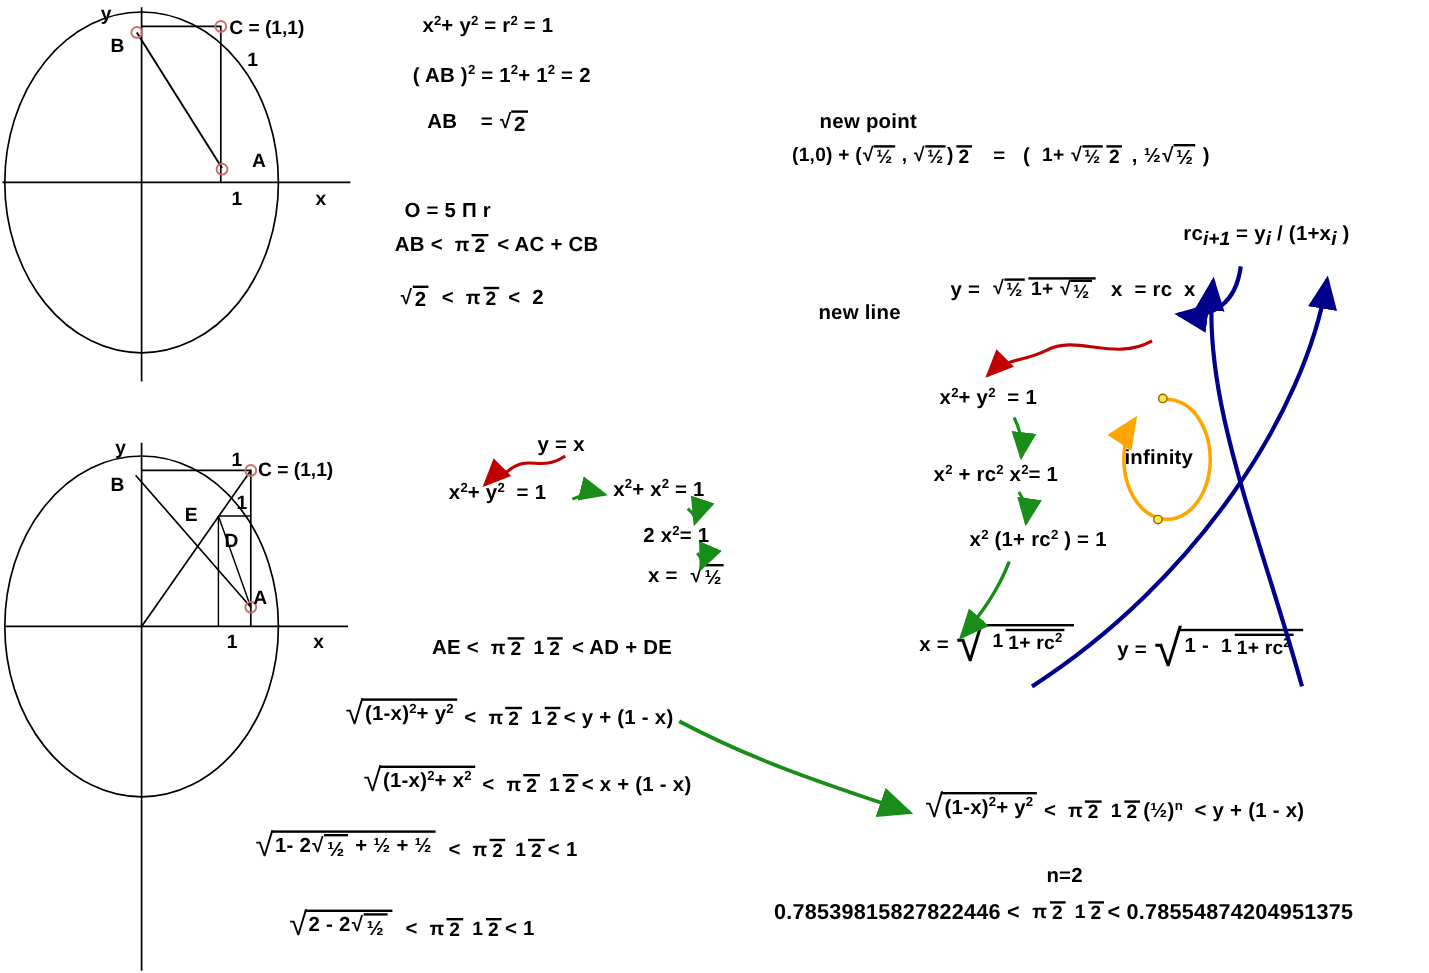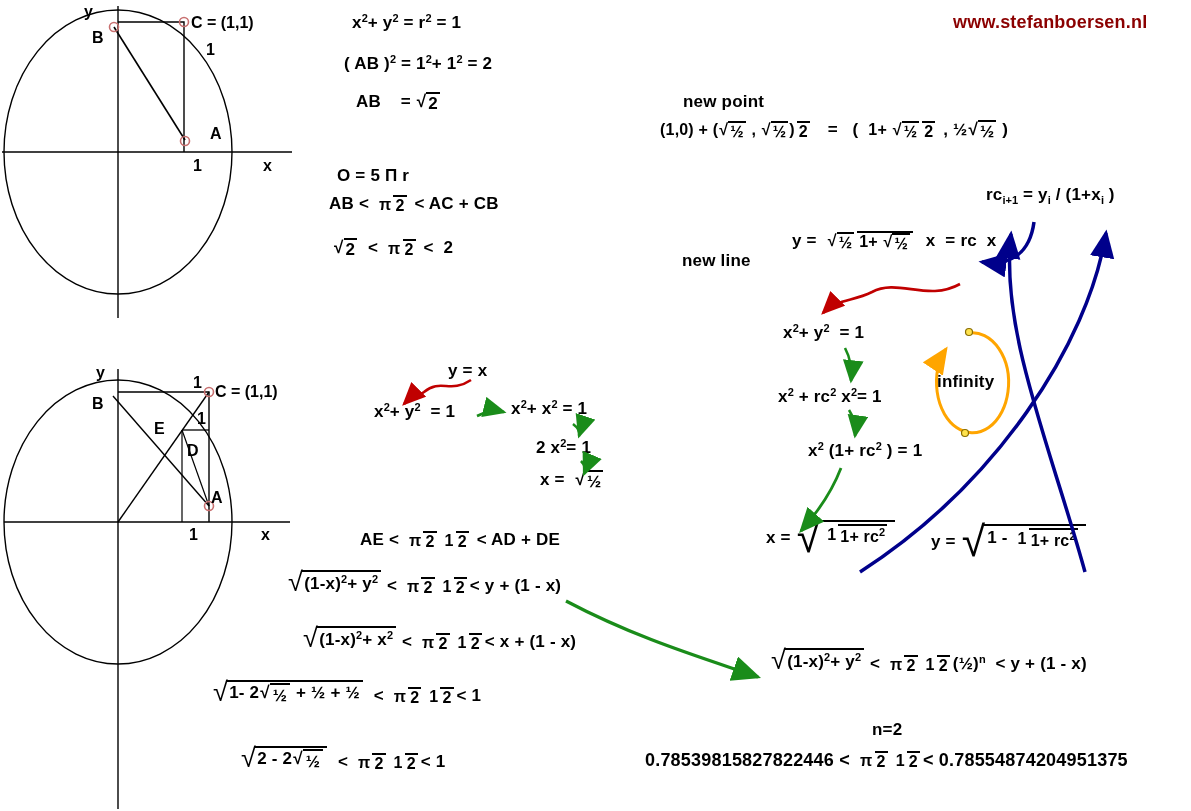--- a/index.html
+++ b/index.html
@@ -3,29 +3,29 @@
 <meta charset="utf-8">
 <style>
   *{box-sizing:border-box;}
   html,body{margin:0;padding:0;background:#fff;}
   #stage{position:relative;width:1191px;height:811px;background:#ffffff;overflow:hidden;
          font-family:"Liberation Sans",sans-serif;color:#000;}
   svg{position:absolute;overflow:visible;}
   svg text{font-family:"Liberation Sans",sans-serif;font-weight:bold;font-size:16px;fill:#000;}
   .f{position:absolute;font-weight:bold;font-size:17px;white-space:nowrap;letter-spacing:.2px;}
   .f sup{font-size:11px;vertical-align:6px;letter-spacing:0;}
-  .f sub{font-size:11px;vertical-align:-4px;letter-spacing:0;}
+  .f sub{font-size:16px;vertical-align:-4px;letter-spacing:0;font-style:italic;}
   .fr{display:inline-flex;flex-direction:row;align-items:center;vertical-align:middle;
       line-height:1.1;font-size:16px;margin:0 3px;}
   .fr .n{padding:0 2px;}
   .fr .d{border-top:2px solid #000;padding:0 2px;}
   .sq{display:inline-flex;align-items:flex-start;margin:0 1px;}
   .sq::before{content:"√";}
   .sq .rad{border-top:2px solid #000;padding:0 2px;}
-  .sqm{display:inline-flex;align-items:flex-start;margin:0 1px;}
+  .sqm{display:inline-flex;align-items:flex-start;margin:12px 1px;}
   .sqm::before{content:"√";font-size:1.6em;line-height:.85;font-weight:400;margin-right:-2px;}
   .sqm .rad{border-top:2px solid #000;padding:1px 3px 0 3px;}
   .sq2{display:inline-flex;align-items:flex-start;vertical-align:middle;margin:0 1px;}
   .sq2::before{content:"√";font-size:2.5em;line-height:.85;font-weight:400;margin-right:-3px;}
   .sq2 .rad{border-top:2px solid #000;padding:2px 5px 0 5px;}
   .site{position:absolute;left:953px;top:12px;font-weight:bold;font-size:18px;color:#8B0000;letter-spacing:.2px;}
 </style>
 </head>
 <body>
 
@@ -66,21 +66,20 @@
     <text x="215" y="32">C = (1,1)</text>
     <text x="92" y="44">B</text>
     <text x="197" y="59">1</text>
     <text x="154" y="69">E</text>
     <text x="187" y="91">D</text>
     <text x="211" y="138">A</text>
     <text x="189" y="175">1</text>
     <text x="261" y="175">x</text>
   </svg>
 
-  <div class="site">www.stefanboersen.nl</div>
 
   <div class="f" style="left:352px;top:12px">x<sup>2</sup>+ y<sup>2</sup> = r<sup>2</sup> = 1</div>
   <div class="f" style="left:344px;top:53px">( AB )<sup>2</sup> = 1<sup>2</sup>+ 1<sup>2</sup> = 2</div>
   <div class="f" style="left:356px;top:92px">AB&nbsp;&nbsp;&nbsp; = <span class="sq">
         <span class="rad">2</span>
       </span></div>
   <div class="f" style="left:337px;top:166px">O = 5 Π r</div>
   <div class="f" style="left:329px;top:194px">AB &lt; <span class="fr">
         <span class="n">π</span>
         <span class="d">2</span>

